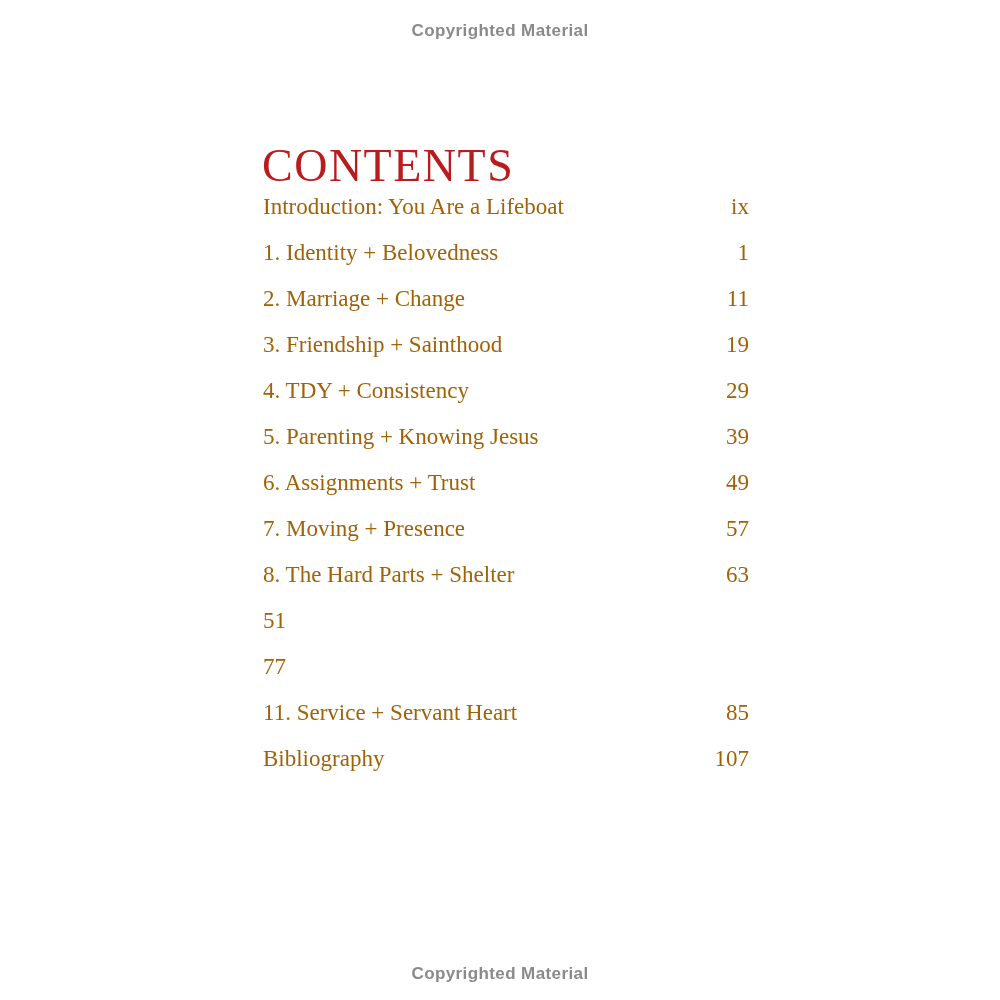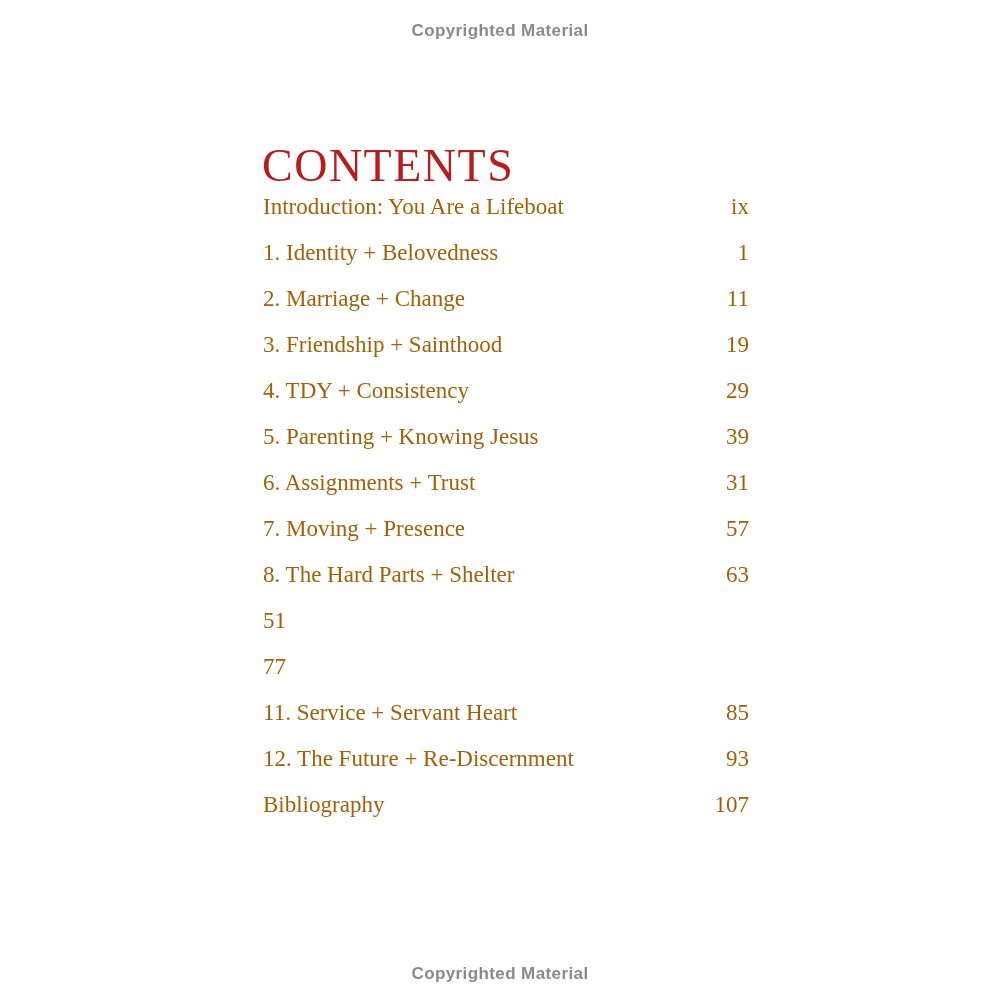--- a/index.html
+++ b/index.html
@@ -95,21 +95,21 @@
     <span class="toc-page">29</span>
   </div>
 
   <div class="toc-row">
     <span class="toc-label">5. Parenting + Knowing Jesus</span>
     <span class="toc-page">39</span>
   </div>
 
   <div class="toc-row">
     <span class="toc-label">6. Assignments + Trust</span>
-    <span class="toc-page">31</span>
+    <span class="toc-page">49</span>
   </div>
 
   <div class="toc-row">
     <span class="toc-label">7. Moving + Presence</span>
     <span class="toc-page">57</span>
   </div>
 
   <div class="toc-row">
     <span class="toc-label">8. The Hard Parts + Shelter</span>
     <span class="toc-page">63</span>
@@ -121,24 +121,20 @@
 
   <div class="toc-row">
     <span class="toc-page">77</span>
   </div>
 
   <div class="toc-row">
     <span class="toc-label">11. Service + Servant Heart</span>
     <span class="toc-page">85</span>
   </div>
 
-  <div class="toc-row">
-    <span class="toc-label">12. The Future + Re-Discernment</span>
-    <span class="toc-page">93</span>
-  </div>
 
 
   <div class="toc-row">
     <span class="toc-label">Bibliography</span>
     <span class="toc-page">107</span>
   </div>
 </div>
 
 <div class="copyright bottom">Copyrighted Material</div>
 

